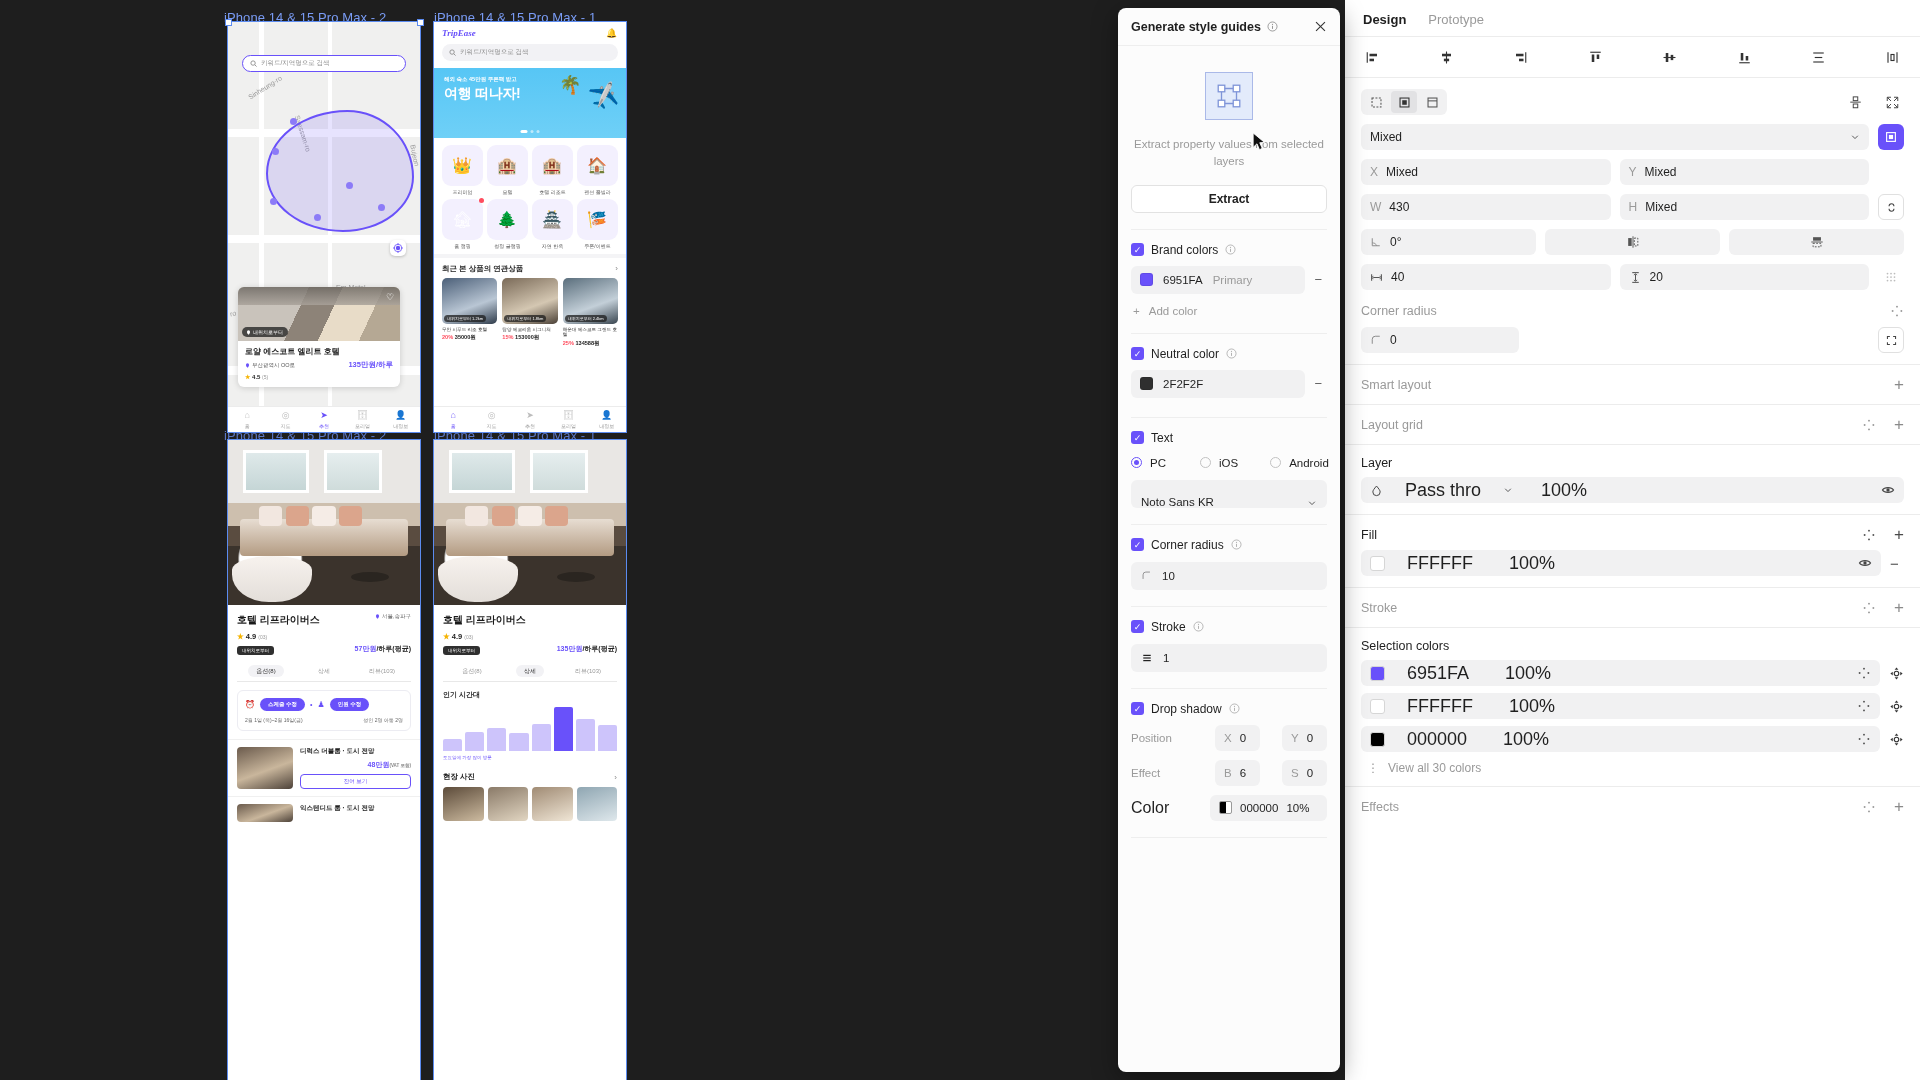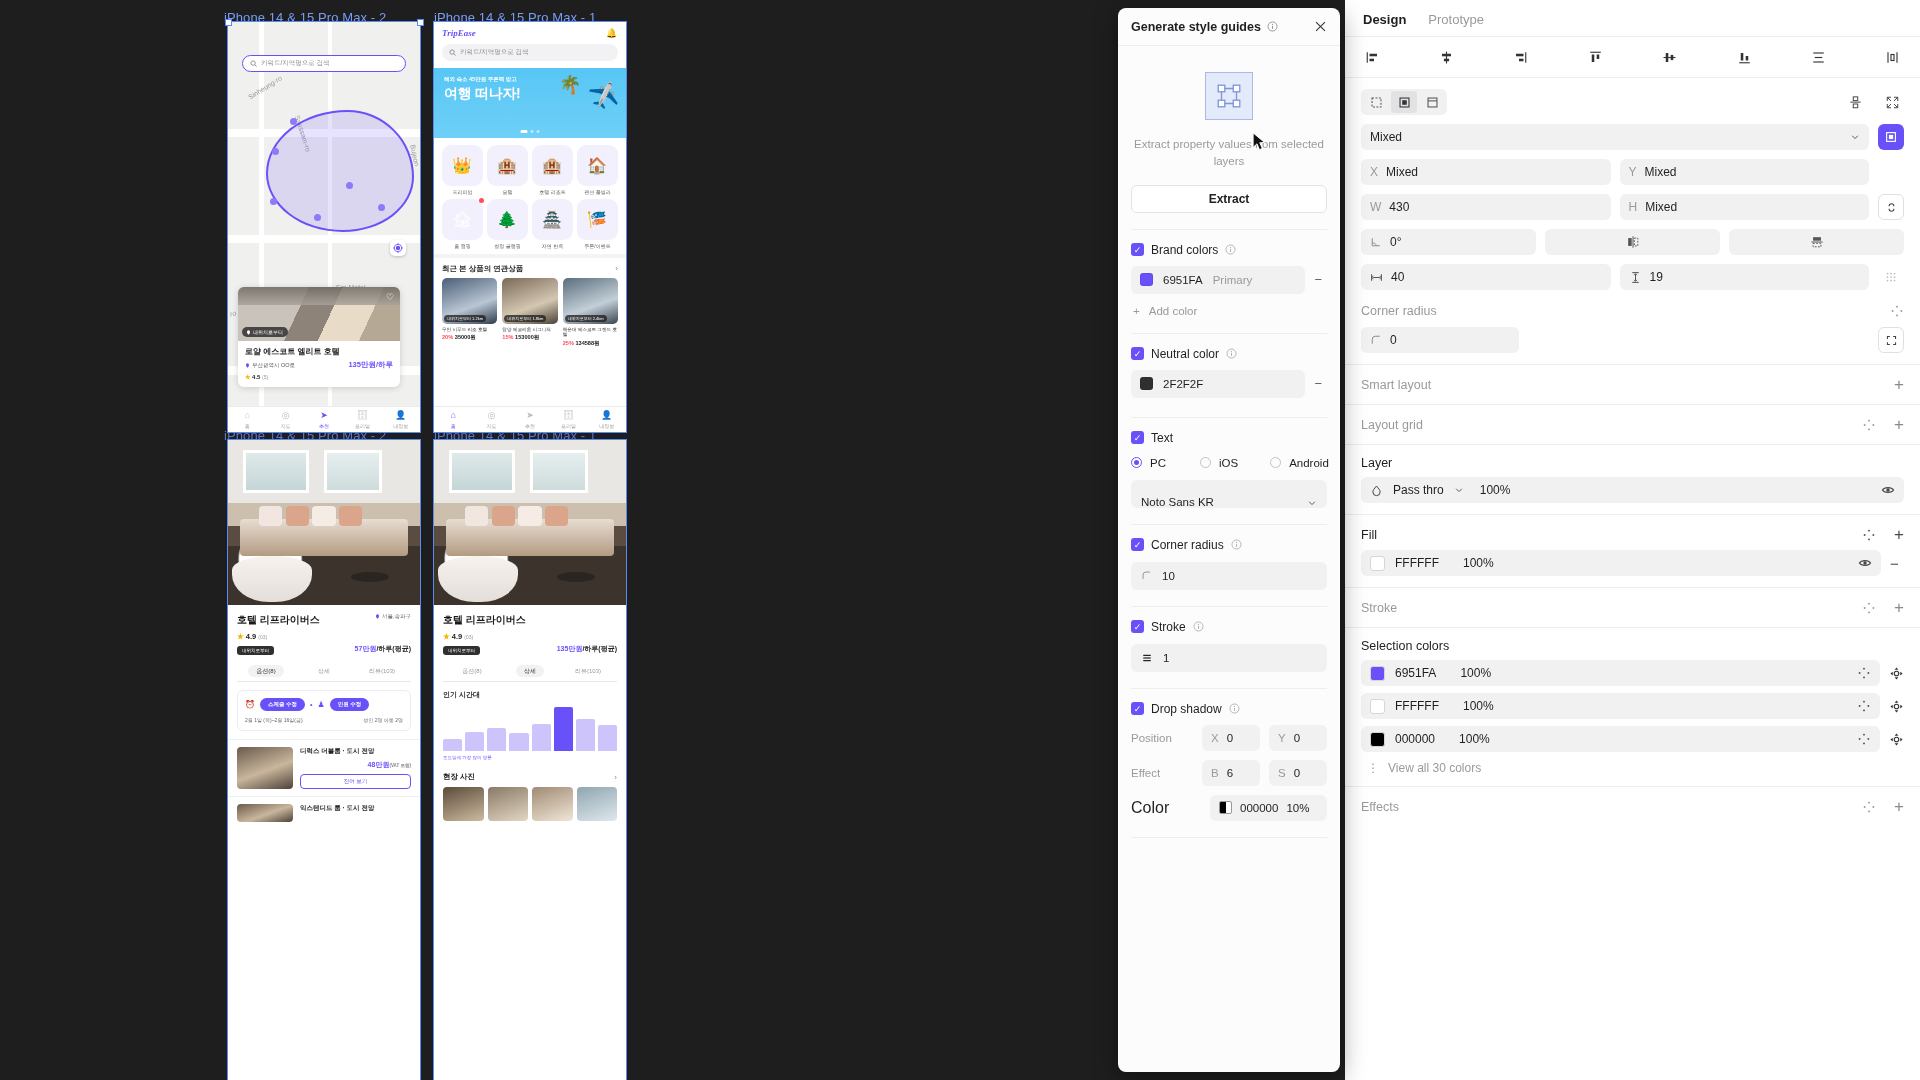--- a/index.html
+++ b/index.html
@@ -217,21 +217,21 @@
   .radio.on { border-color: #6951FA; }
   .radio.on:after { content:""; position:absolute; inset:2px; border-radius:50%; background:#6951FA; }
   .selectbox {
     margin-top: 11px; height: 28px; background: #f1f1f2; border-radius: 6px; display: flex; align-items: flex-end;
     justify-content: space-between; padding: 0 10px; font-size: 11.5px;
   }
   .inputbox {
     margin-top: 10px; height: 28px; background: #f1f1f2; border-radius: 6px; display: flex; align-items: center;
     gap: 10px; padding: 0 10px; font-size: 11.5px;
   }
-  .grid2 { display: grid; grid-template-columns: 62px 1fr 1fr; gap: 9px; align-items: center; margin-top: 9px; }
+  .grid2 { display: grid; grid-template-columns: 62px 1fr 1fr; gap: 22px; align-items: center; margin-top: 9px; }
   .grid2 .lab { font-size: 11.5px; color: #9a9a9a; }
   .field { height: 26px; background: #f1f1f2; border-radius: 6px; display: flex; align-items: center; gap: 8px; padding: 0 9px; font-size: 11.5px; }
   .field .k { color: #9a9a9a; }
   .gridcolor { display: grid; grid-template-columns: 62px 1fr; gap: 17px; align-items: center; margin-top: 9px; }
   .chipcolor { width: 13px; height: 13px; border-radius: 2px; background: linear-gradient(90deg,#000 0 50%, #fff 50% 100%); border: 1px solid #999; flex: none; }
   .rs {
     position: absolute; left: 1345px; top: 0; width: 575px; height: 1080px; background: #fff; color: #1f1f1f;
   }
   .rs-tabs { display: flex; gap: 22px; padding: 12px 18px 0; }
   .rs-tab { font-size: 13px; color: #9a9a9a; padding-bottom: 9px; }
@@ -249,21 +249,21 @@
   .rfield {
     flex: 1; height: 26px; background: #f1f1f2; border-radius: 6px; display: flex; align-items: center;
     gap: 8px; padding: 0 9px; font-size: 12px; min-width: 0;
   }
   .rfield .k { color: #9a9a9a; font-size: 12px; }
   .rfield .v { color: #1f1f1f; white-space: nowrap; overflow: hidden; }
   .sq { width: 26px; height: 26px; border-radius: 6px; display: flex; align-items: center; justify-content: center; flex: none; }
   .sq.out { border: 1px solid #e0e0e0; }
   .sq.pri { background: #6951FA; color: #fff; }
   .rrow {
-    height: 26px; background: #f1f1f2; border-radius: 6px; display: flex; align-items: center; gap: 10px; padding: 0 9px; font-size: 12px;
+    height: 26px; background: #f1f1f2; border-radius: 6px; display: flex; align-items: center; gap: 22px; padding: 0 9px; font-size: 18px;
   }
   .rrow .sw { width: 15px; height: 15px; border-radius: 3px; border: 1px solid #d6d6d6; flex: none; }
   .rrow .pct { color: #1f1f1f; }
   .rowwrap { display: flex; align-items: center; gap: 9px; margin-top: 7px; }
   .rowwrap .rrow { flex: 1; }
   .ico { color: #4a4a4a; display: inline-flex; }
   .ico.m { color: #8a8a8a; }
   .viewall { display: flex; align-items: center; gap: 9px; font-size: 12px; color: #9a9a9a; padding: 9px 0 0 6px; }
 </style>
 </head>
@@ -944,21 +944,21 @@
           <span class="v">40</span>
         </div>
         <div class="rfield">
           <svg width="13" height="13" viewBox="0 0 16 16">
               <line x1="4" y1="2" x2="12" y2="2" stroke="#555" stroke-width="1.3"></line>
               <line x1="8" y1="4" x2="8" y2="12" stroke="#555" stroke-width="1.3"></line>
               <path d="M6 5 L8 3.4 L10 5" fill="none" stroke="#555" stroke-width="1.1"></path>
               <path d="M6 11 L8 12.6 L10 11" fill="none" stroke="#555" stroke-width="1.1"></path>
               <line x1="4" y1="14" x2="12" y2="14" stroke="#555" stroke-width="1.3"></line>
             </svg>
-          <span class="v">19</span>
+          <span class="v">20</span>
         </div>
         <span class="sq">
             <svg width="14" height="14" viewBox="0 0 16 16">
               <g fill="#bdbdbd">
                 <circle cx="4" cy="4" r="1"></circle>
                 <circle cx="8" cy="4" r="1"></circle>
                 <circle cx="12" cy="4" r="1"></circle>
                 <circle cx="4" cy="8" r="1"></circle>
                 <circle cx="8" cy="8" r="1"></circle>
                 <circle cx="12" cy="8" r="1"></circle>

